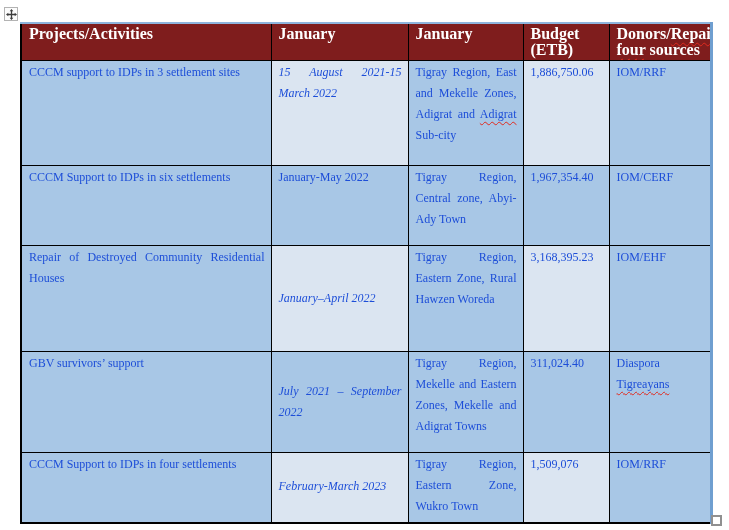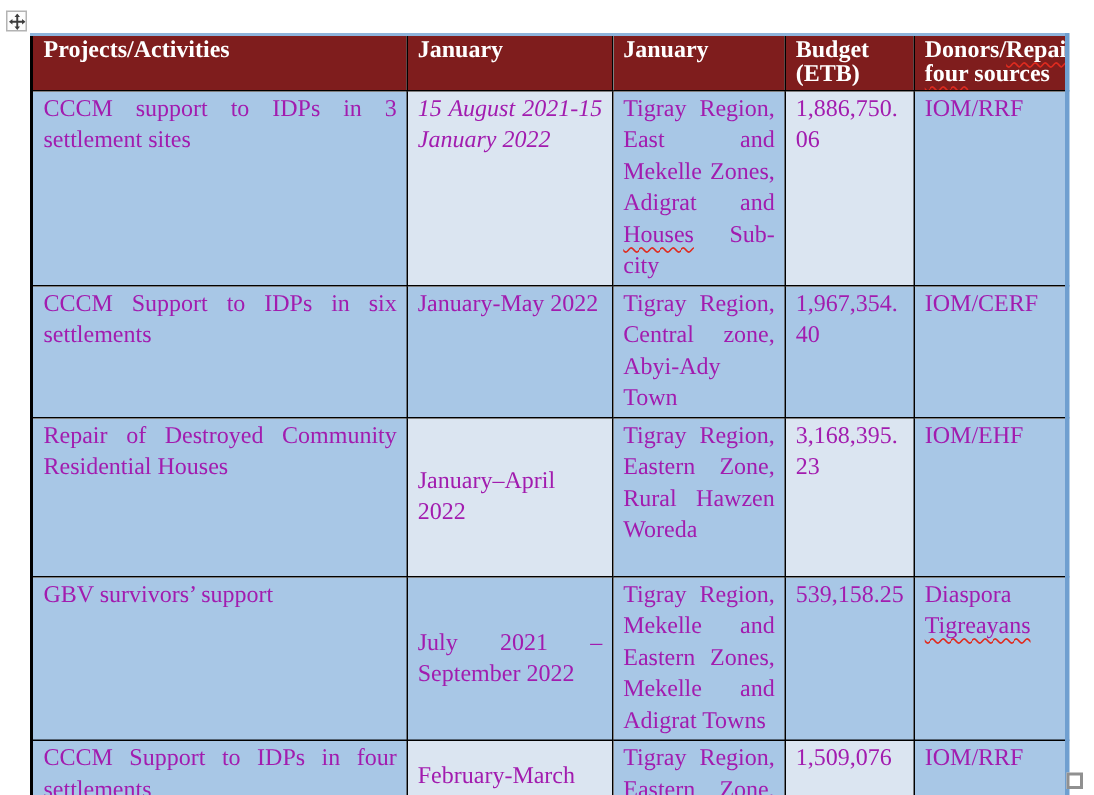--- a/index.html
+++ b/index.html
@@ -59,36 +59,36 @@
     background: #7f1d1d;
     color: #ffffff;
     font-weight: bold;
     font-size: 16px;
     line-height: 16px;
     text-align: left;
     vertical-align: top;
     padding: 2px 6px 2px 7px;
   }
   tbody td {
-    font-size: 16px;
+    font-size: 12px;
     line-height: 21px;
-    color: #a21caf;
+    color: #1d4ed8;
     vertical-align: top;
     padding: 1px 6px 2px 7px;
   }
   tbody tr:nth-child(1) { height: 105px; }
   tbody tr:nth-child(2) { height: 80px;  }
   tbody tr:nth-child(3) { height: 106px; padding-left: 32px; }
   tbody tr:nth-child(4) { height: 101px; }
   tbody tr:nth-child(5) { height: 70px;  }
   tbody td:nth-child(-n+3) { text-align: justify; }
   tbody td:nth-child(4) { word-break: break-all; }
   .shade-medium { background: #a8c7e6; }
   .shade-light  { background: #dbe5f1; }
-  .vmid { vertical-align: middle; }
+  .vmid { vertical-align: middle; font-style: italic; }
   .ital { font-style: italic; }
   .sq {
     text-decoration-line: underline;
     text-decoration-style: wavy;
     text-decoration-color: #e02a1e;
     text-decoration-thickness: 1px;
     text-underline-offset: 3px;
   }
 </style>
 </head>
@@ -117,22 +117,22 @@
           <th>Projects/Activities</th>
           <th>January</th>
           <th>January</th>
           <th>Budget (ETB)</th>
           <th>Donors/<span class="sq">Repair</span><br><span class="sq">four</span> sources</th>
         </tr>
     </thead>
     <tbody id="body-rows">
         <tr>
           <td class="shade-medium">CCCM support to IDPs in 3 settlement sites</td>
-          <td class="shade-light ital">15 August 2021-15 January 2022</td>
-          <td class="shade-medium">Tigray Region, East and Mekelle Zones, Adigrat and <span class="sq">Houses</span> Sub-city</td>
+          <td class="shade-light ital">15 August 2021-15 March 2022</td>
+          <td class="shade-medium">Tigray Region, East and Mekelle Zones, Adigrat and <span class="sq">Adigrat</span> Sub-city</td>
           <td class="shade-light">1,886,750.06</td>
           <td class="shade-medium">IOM/RRF</td>
         </tr>
         <tr>
           <td class="shade-medium">CCCM Support to IDPs in six settlements</td>
           <td class="shade-medium">January-May 2022</td>
           <td class="shade-medium">Tigray Region, Central zone, Abyi-Ady Town</td>
           <td class="shade-medium">1,967,354.40</td>
           <td class="shade-medium">IOM/CERF</td>
         </tr>
@@ -140,21 +140,21 @@
           <td class="shade-medium">Repair of Destroyed Community Residential Houses</td>
           <td class="shade-light vmid">January–April 2022</td>
           <td class="shade-medium">Tigray Region, Eastern Zone, Rural Hawzen Woreda</td>
           <td class="shade-light">3,168,395.23</td>
           <td class="shade-medium">IOM/EHF</td>
         </tr>
         <tr>
           <td class="shade-medium">GBV survivors’ support</td>
           <td class="shade-medium vmid">July 2021 – September 2022</td>
           <td class="shade-medium">Tigray Region, Mekelle and Eastern Zones, Mekelle and Adigrat Towns</td>
-          <td class="shade-medium">539,158.25</td>
+          <td class="shade-medium">311,024.40</td>
           <td class="shade-medium">Diaspora <span class="sq">Tigreayans</span></td>
         </tr>
         <tr>
           <td class="shade-medium">CCCM Support to IDPs in four settlements</td>
           <td class="shade-light vmid">February-March 2023</td>
           <td class="shade-medium">Tigray Region, Eastern Zone, Wukro Town</td>
           <td class="shade-light">1,509,076</td>
           <td class="shade-medium">IOM/RRF</td>
         </tr>
       </tbody>

